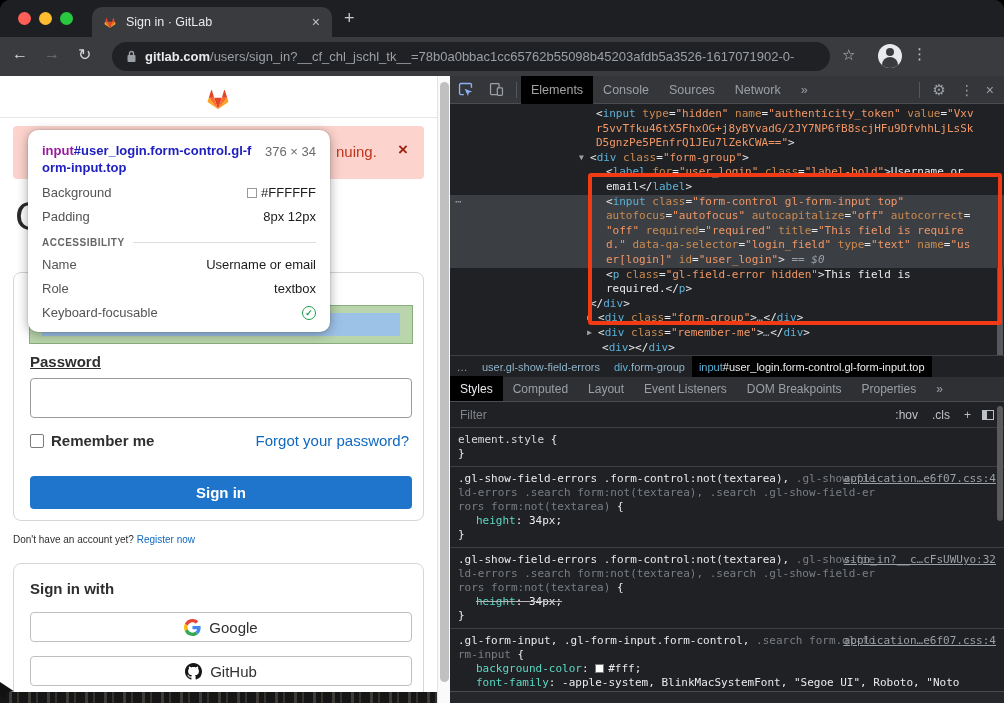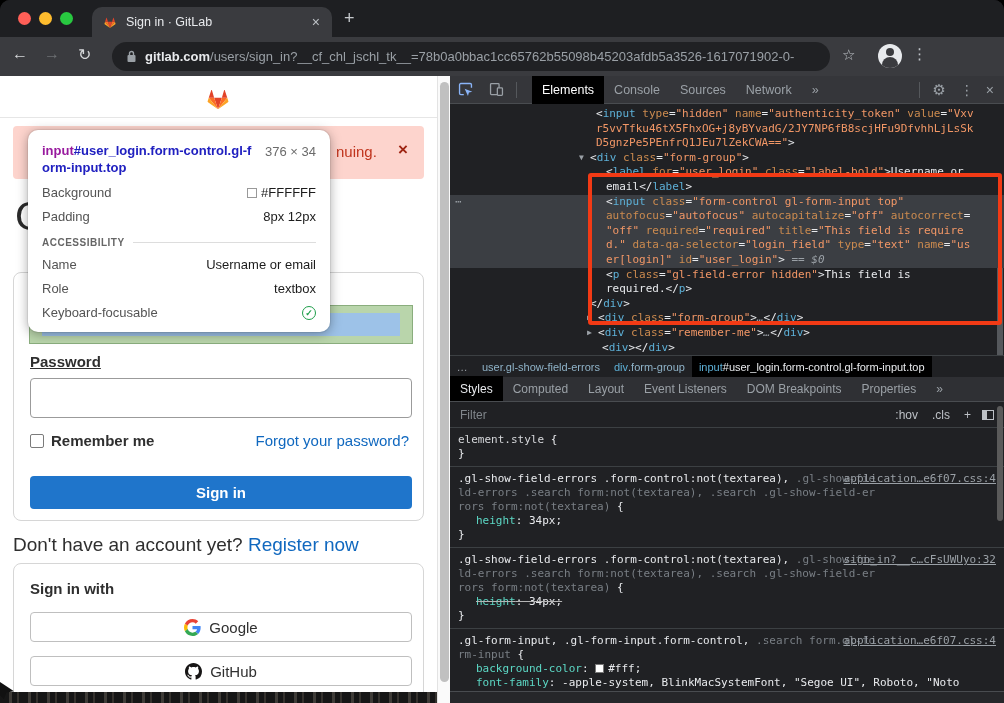--- a/index.html
+++ b/index.html
@@ -38,21 +38,21 @@
   #card1{position:absolute;left:13px;top:196px;width:411px;height:249px;background:#fff;border:1px solid #d6d6d6;border-radius:8px;}
   #hl-green{position:absolute;left:16px;top:33px;width:382px;height:37px;background:#b9d5ab;outline:1px solid #8aad7d;}
   #hl-blue{position:absolute;left:12px;top:7px;width:358px;height:23px;background:#9dc2e8;}
   #pwlabel{position:absolute;left:16px;top:80px;font-size:15px;font-weight:bold;color:#2f2f2f;text-decoration:underline;}
   #pwinput{position:absolute;left:16px;top:105px;width:382px;height:40px;border:1px solid #9b9b9b;border-radius:4px;background:#fff;}
   #rememberbox{position:absolute;left:16px;top:161px;width:14px;height:14px;border:1px solid #7b7b7b;border-radius:2px;background:#fff;}
   #rememberlbl{position:absolute;left:37px;top:159px;font-size:15px;font-weight:bold;color:#2f2f2f;}
   #forgot{position:absolute;right:14px;top:159px;font-size:15px;color:#1068bf;}
   #signin{position:absolute;left:16px;top:203px;width:382px;height:33px;background:#1f75cb;border-radius:4px;color:#fff;
           font-size:15px;font-weight:600;display:flex;align-items:center;justify-content:center;}
-  #register{position:absolute;left:13px;top:458px;font-size:19px;color:#2f2f2f;}
+  #register{position:absolute;left:13px;top:458px;font-size:10px;color:#2f2f2f;}
   #register a{color:#1068bf;text-decoration:none;}
   #card2{position:absolute;left:13px;top:487px;width:411px;height:210px;background:#fff;border:1px solid #d6d6d6;border-radius:8px;}
   #ssohead{position:absolute;left:16px;top:16px;font-size:15px;font-weight:bold;color:#2f2f2f;}
   .ssobtn{position:absolute;left:16px;width:382px;height:30px;border:1px solid #bfbfbf;border-radius:4px;background:#fff;
           display:flex;align-items:center;justify-content:center;font-size:15px;color:#303030;gap:8px;}
   #gbtn{top:48px;} #ghbtn{top:92px;}
   #pgscroll{position:absolute;left:437px;top:76px;width:13px;height:627px;background:#fafafa;border-left:1px solid #e3e3e3;}
   #pgthumb{position:absolute;left:2px;top:6px;width:9px;height:600px;background:#c0c0c0;border-radius:5px;}
   #artifact{position:absolute;left:0;top:616px;width:450px;height:11px;background:#161616;
             background-image:repeating-linear-gradient(90deg,#161616 0 9px,#3f3c38 9px 12px,#161616 12px 17px,#35322e 17px 19px);}
@@ -74,21 +74,21 @@
             font-size:9px;line-height:13px;text-align:center;font-weight:bold;}
   #tiparrow{position:absolute;left:42px;top:221px;width:14px;height:14px;background:#fff;transform:rotate(45deg);
             z-index:49;box-shadow:2px 2px 6px rgba(0,0,0,.18);}
   
   #dt{position:absolute;left:450px;top:76px;width:554px;height:627px;background:#202124;color:#e8eaed;}
   #dtbar{position:absolute;left:0;top:0;width:554px;height:28px;background:#35363a;border-bottom:1px solid #494c50;
          display:flex;align-items:center;font-size:12.5px;color:#9aa0a6;}
   #dtbar .ico{margin:0 7px;display:flex;align-items:center;}
   #dtbar .vdiv{width:1px;height:16px;background:#55585c;margin:0 4px;}
   #dtbar .dtab{padding:6px 10px;height:28px;display:flex;align-items:center;}
-  #dtbar .dtab.sel{background:#000;color:#ffffff;margin-left:11px;}
+  #dtbar .dtab.sel{background:#000;color:#a3a3a3;}
   #dtbar .right{margin-left:auto;display:flex;align-items:center;}
   #dtbar .gear{font-size:15px;margin:0 8px;} #dtbar .dots{font-size:14px;margin:0 6px;} #dtbar .x{font-size:14px;margin:0 10px 0 6px;}
   #domtree{position:absolute;left:0;top:28px;width:554px;height:251px;overflow:hidden;
            font-family:"DejaVu Sans Mono",monospace;font-size:11px;line-height:14.6px;padding-top:3px;}
   .code-line{white-space:pre;position:relative;}
   .code-line.sel{background:#3b3e43;}
   .tw{display:inline-block;width:11px;margin-left:-11px;color:#9aa0a6;font-size:8px;vertical-align:1px;}
   .gutter-dots{position:absolute;left:5px;color:#9aa0a6;}
   .c-w{color:#e8eaed;} .c-t{color:#5db0d7;} .c-a{color:#cc8b4f;text-align:right;} .c-v{color:#f29766;}
   .c-s{color:#e8eaed;} .c-g{color:#9aa0a6;font-style:italic;}

